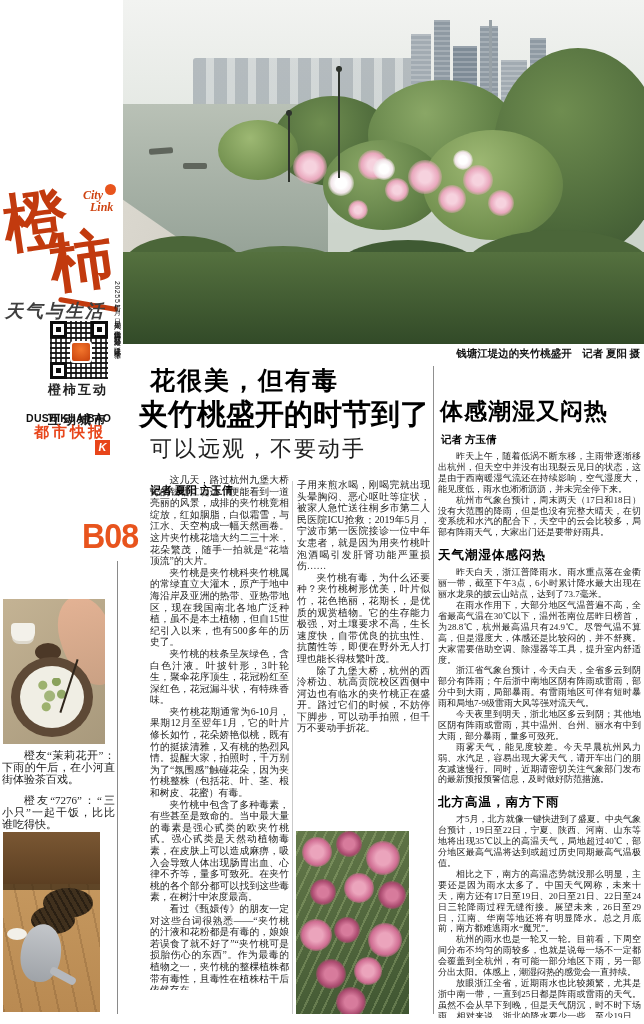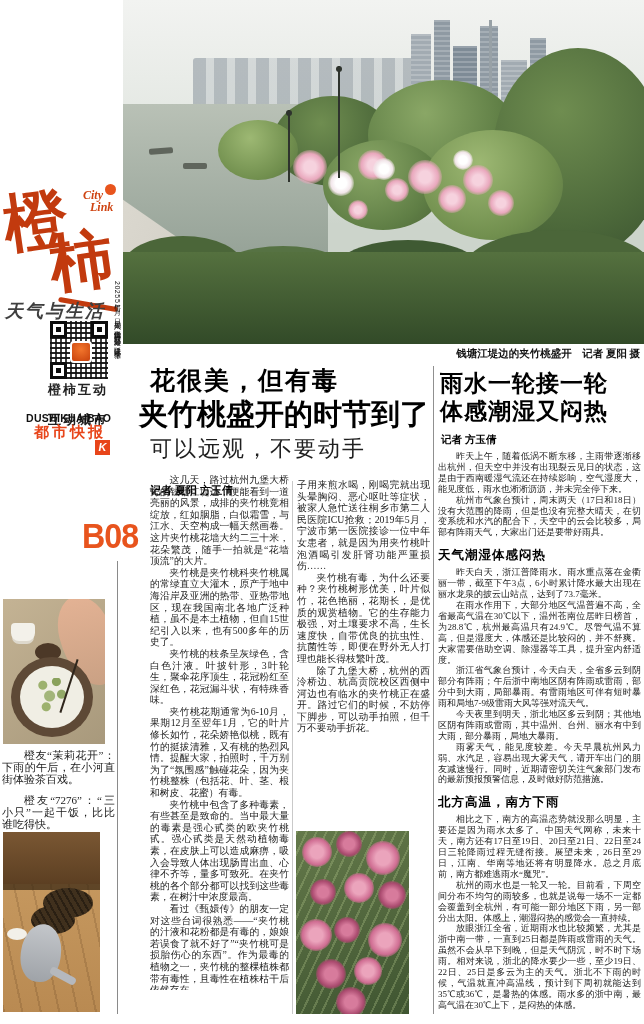--- a/index.html
+++ b/index.html
@@ -245,33 +245,33 @@
     <div class="fd" style="left:4px;top:88px;width:32px;height:32px"></div>
     <div class="fd fdd" style="left:38px;top:86px;width:26px;height:26px"></div>
     <div class="fd" style="left:72px;top:92px;width:34px;height:34px"></div>
     <div class="fd fdd" style="left:20px;top:128px;width:30px;height:30px"></div>
     <div class="fd" style="left:58px;top:126px;width:28px;height:28px"></div>
     <div class="fd fdd" style="left:40px;top:156px;width:30px;height:30px"></div>
   </div>
 
   <div class="vline vl-art"></div>
 
-  <div class="w-h1 wh1a">雨水一轮接一轮</div>
   <div class="w-h1 wh1b">体感潮湿又闷热</div>
   <div class="w-byline">记者 方玉倩</div>
   <div class="wbody">
     <p>昨天上午，随着低涡不断东移，主雨带逐渐移出杭州，但天空中并没有出现裂云见日的状态，这是由于西南暖湿气流还在持续影响，空气湿度大，能见度低，雨水也淅淅沥沥，并未完全停下来。</p>
     <p>杭州市气象台预计，周末两天（17日和18日）没有大范围的降雨，但是也没有完整大晴天，在切变系统和水汽的配合下，天空中的云会比较多，局部有阵雨天气，大家出门还是要带好雨具。</p>
     <h3>天气潮湿体感闷热</h3>
     <p>昨天白天，浙江普降雨水。雨水重点落在金衢丽一带，截至下午3点，6小时累计降水最大出现在丽水龙泉的披云山站点，达到了73.7毫米。</p>
     <p>在雨水作用下，大部分地区气温普遍不高，全省最高气温在30℃以下，温州苍南位居昨日榜首，为28.8℃，杭州最高温只有24.9℃。尽管气温不算高，但是湿度大，体感还是比较闷的，并不舒爽。大家需要借助空调、除湿器等工具，提升室内舒适度。</p>
     <p>浙江省气象台预计，今天白天，全省多云到阴部分有阵雨；午后浙中南地区阴有阵雨或雷雨，部分中到大雨，局部暴雨。有雷雨地区可伴有短时暴雨和局地7-9级雷雨大风等强对流天气。</p>
-    <p>今天夜里到明天，浙北地区多云到阴；其他地区阴有阵雨或雷雨，其中温州、台州、丽水有中到大雨，部分暴雨，局地大暴雨。</p>
+    <p>今天夜里到明天，浙北地区多云到阴；其他地区阴有阵雨或雷雨，其中温州、台州、丽水有中到大雨，部分暴雨，量多可致死。</p>
     <p>雨雾天气，能见度较差。今天早晨杭州风力弱、水汽足，容易出现大雾天气，请开车出门的朋友减速慢行。同时，近期请密切关注气象部门发布的最新预报预警信息，及时做好防范措施。</p>
     <h3>北方高温，南方下雨</h3>
+    <p>才5月，北方就像一键快进到了盛夏。中央气象台预计，19日至22日，宁夏、陕西、河南、山东等地将出现35℃以上的高温天气，局地超过40℃，部分地区最高气温将达到或超过历史同期最高气温极值。</p>
     <p>相比之下，南方的高温态势就没那么明显，主要还是因为雨水太多了。中国天气网称，未来十天，南方还有17日至19日、20日至21日、22日至24日三轮降雨过程无缝衔接。展望未来，26日至29日，江南、华南等地还将有明显降水。总之月底前，南方都难逃雨水“魔咒”。</p>
     <p>杭州的雨水也是一轮又一轮。目前看，下周空间分布不均匀的雨较多，也就是说每一场不一定都会覆盖到全杭州，有可能一部分地区下雨，另一部分出太阳。体感上，潮湿闷热的感觉会一直持续。</p>
     <p>放眼浙江全省，近期雨水也比较频繁，尤其是浙中南一带，一直到25日都是阵雨或雷雨的天气。虽然不会从早下到晚，但是天气阴沉，时不时下场雨。相对来说，浙北的降水要少一些，至少19日、22日、25日是多云为主的天气。浙北不下雨的时候，气温就直冲高温线，预计到下周初就能达到35℃或36℃，是暑热的体感。雨水多的浙中南，最高气温在30℃上下，是闷热的体感。</p>
   </div>
 
   <div class="ph ph1">
     <div class="cup"></div>
     <div class="dbowl"></div>
     <div class="hand"></div>
     <div class="bigbowl">

